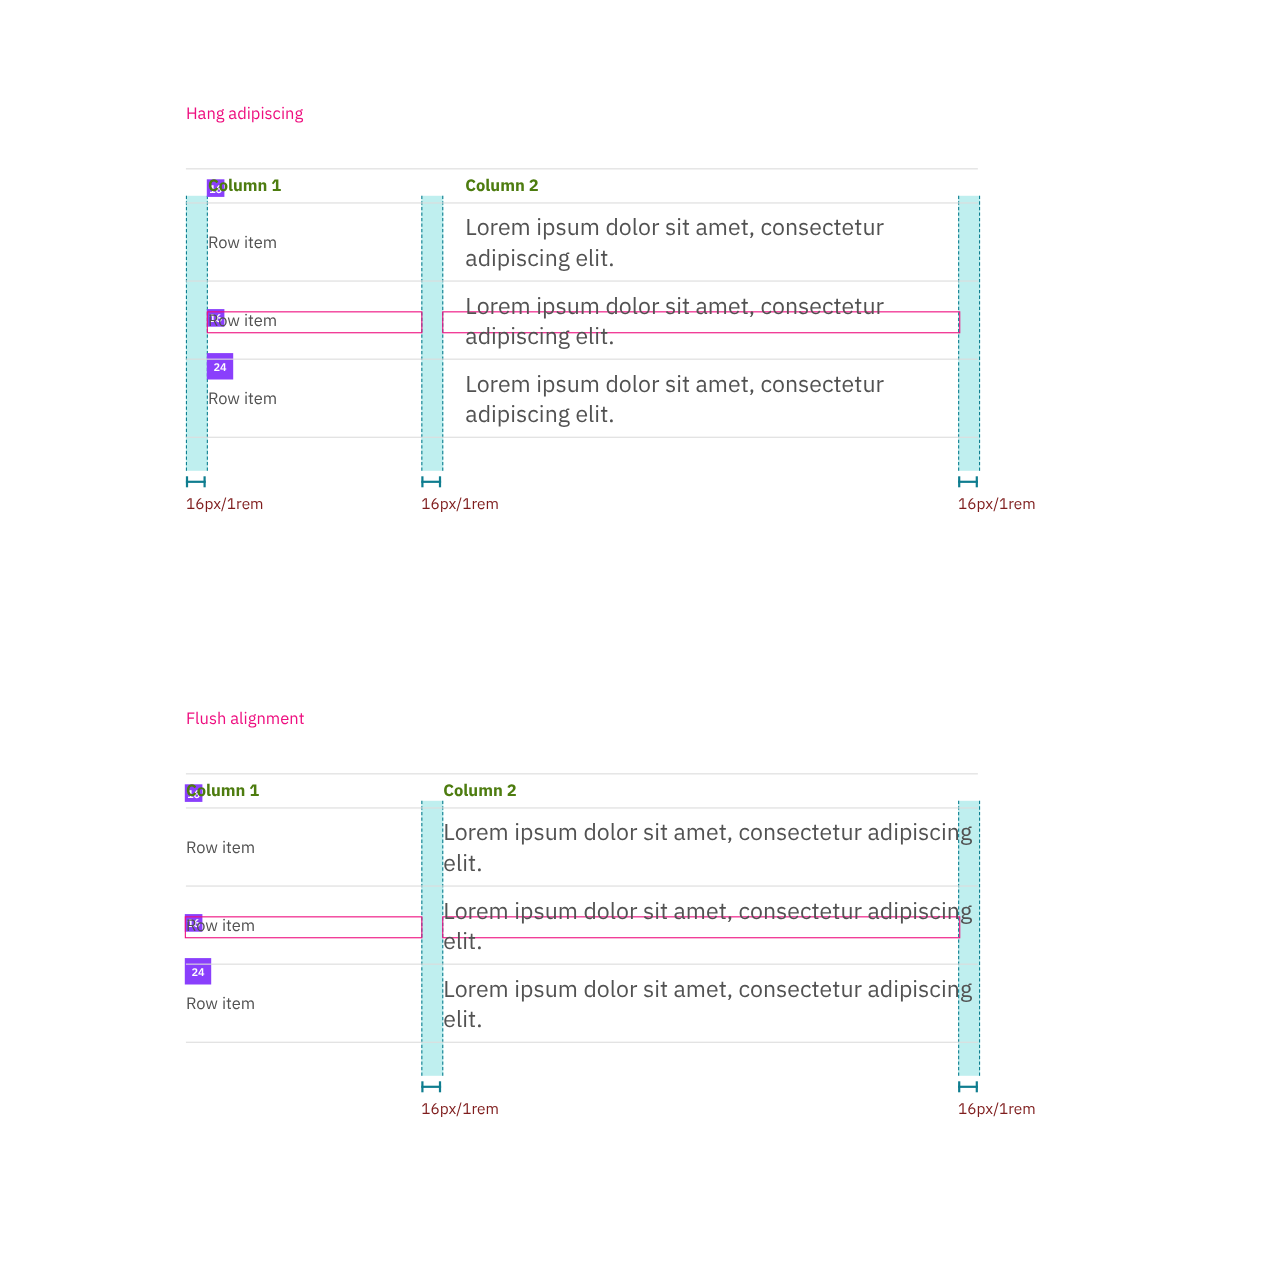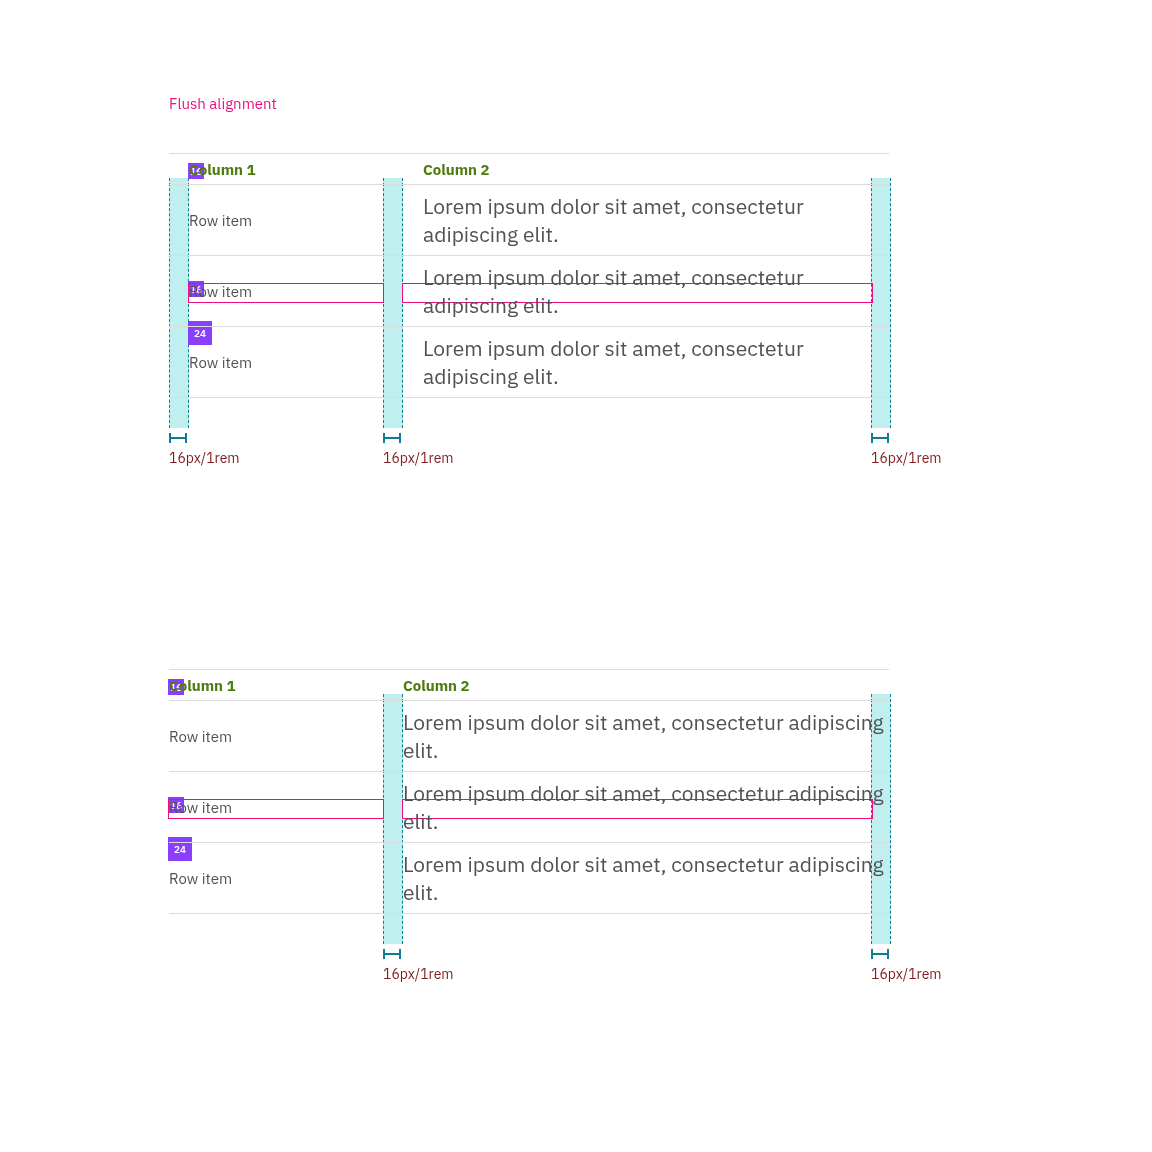--- a/index.html
+++ b/index.html
@@ -38,21 +38,21 @@
   .meas .bar:before{left:0;}
   .meas .bar:after{right:0;}
   .meas .bar .h{position:absolute;left:0;right:0;top:4px;border-top:2px solid #0f7d8f;}
 </style>
 </head>
 <body>
 
 <div class="page">
 
   <div class="section hang" style="top:94px;">
-    <div class="title">Flush alignment</div>
+    <div class="title">Hang adipiscing</div>
     <div class="diagram">
 
       <div class="tealcol" style="left:0;top:25px;height:250px;"></div>
       <div class="tealcol" style="left:214px;top:25px;height:250px;"></div>
       <div class="tealcol" style="left:702px;top:25px;height:250px;"></div>
 
       <div class="purple" style="left:19px;top:10px;width:16px;height:16px;">16</div>
       <div class="purple" style="left:19px;top:128px;width:16px;height:16px;">16</div>
       <div class="purple" style="left:19px;top:168px;width:24px;height:24px;">24</div>
 
@@ -92,20 +92,21 @@
       <div class="meas" style="left:702px;top:280px;">
         <div class="bar">
             <div class="h"></div>
           </div>
         <div style="margin-top:6px;">16px/1rem</div>
       </div>
     </div>
   </div>
 
   <div class="section flush" style="top:644px;">
+    <div class="title">Flush alignment</div>
     <div class="diagram">
       <div class="tealcol" style="left:214px;top:25px;height:250px;"></div>
       <div class="tealcol" style="left:702px;top:25px;height:250px;"></div>
 
       <div class="purple" style="left:-1px;top:10px;width:16px;height:16px;">16</div>
       <div class="purple" style="left:-1px;top:128px;width:16px;height:16px;">16</div>
       <div class="purple" style="left:-1px;top:168px;width:24px;height:24px;">24</div>
 
       <div class="table" style="margin-top:25px;">
         <div class="row header">

